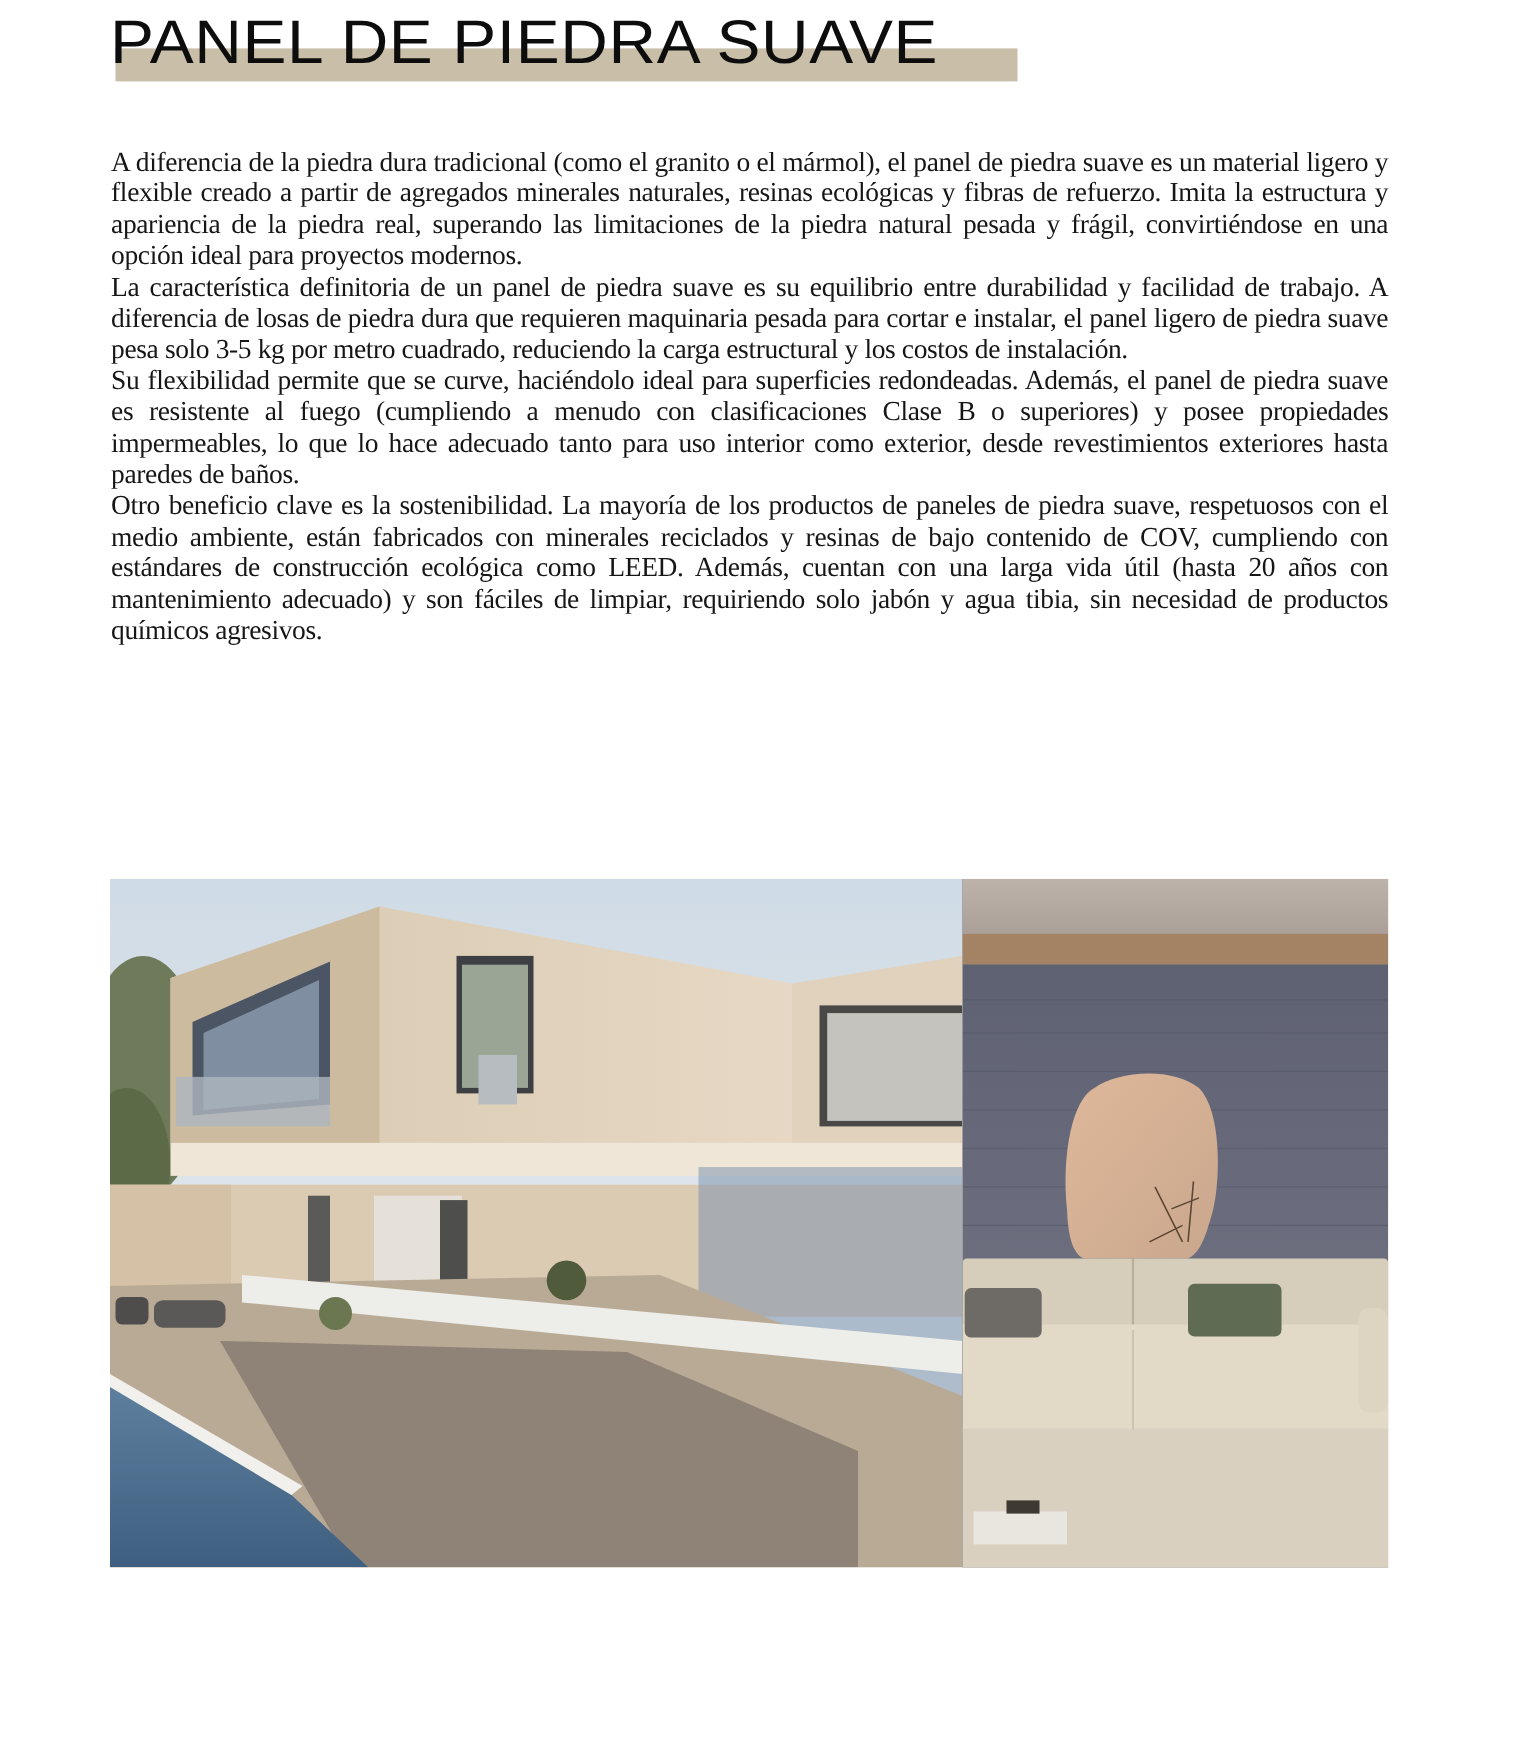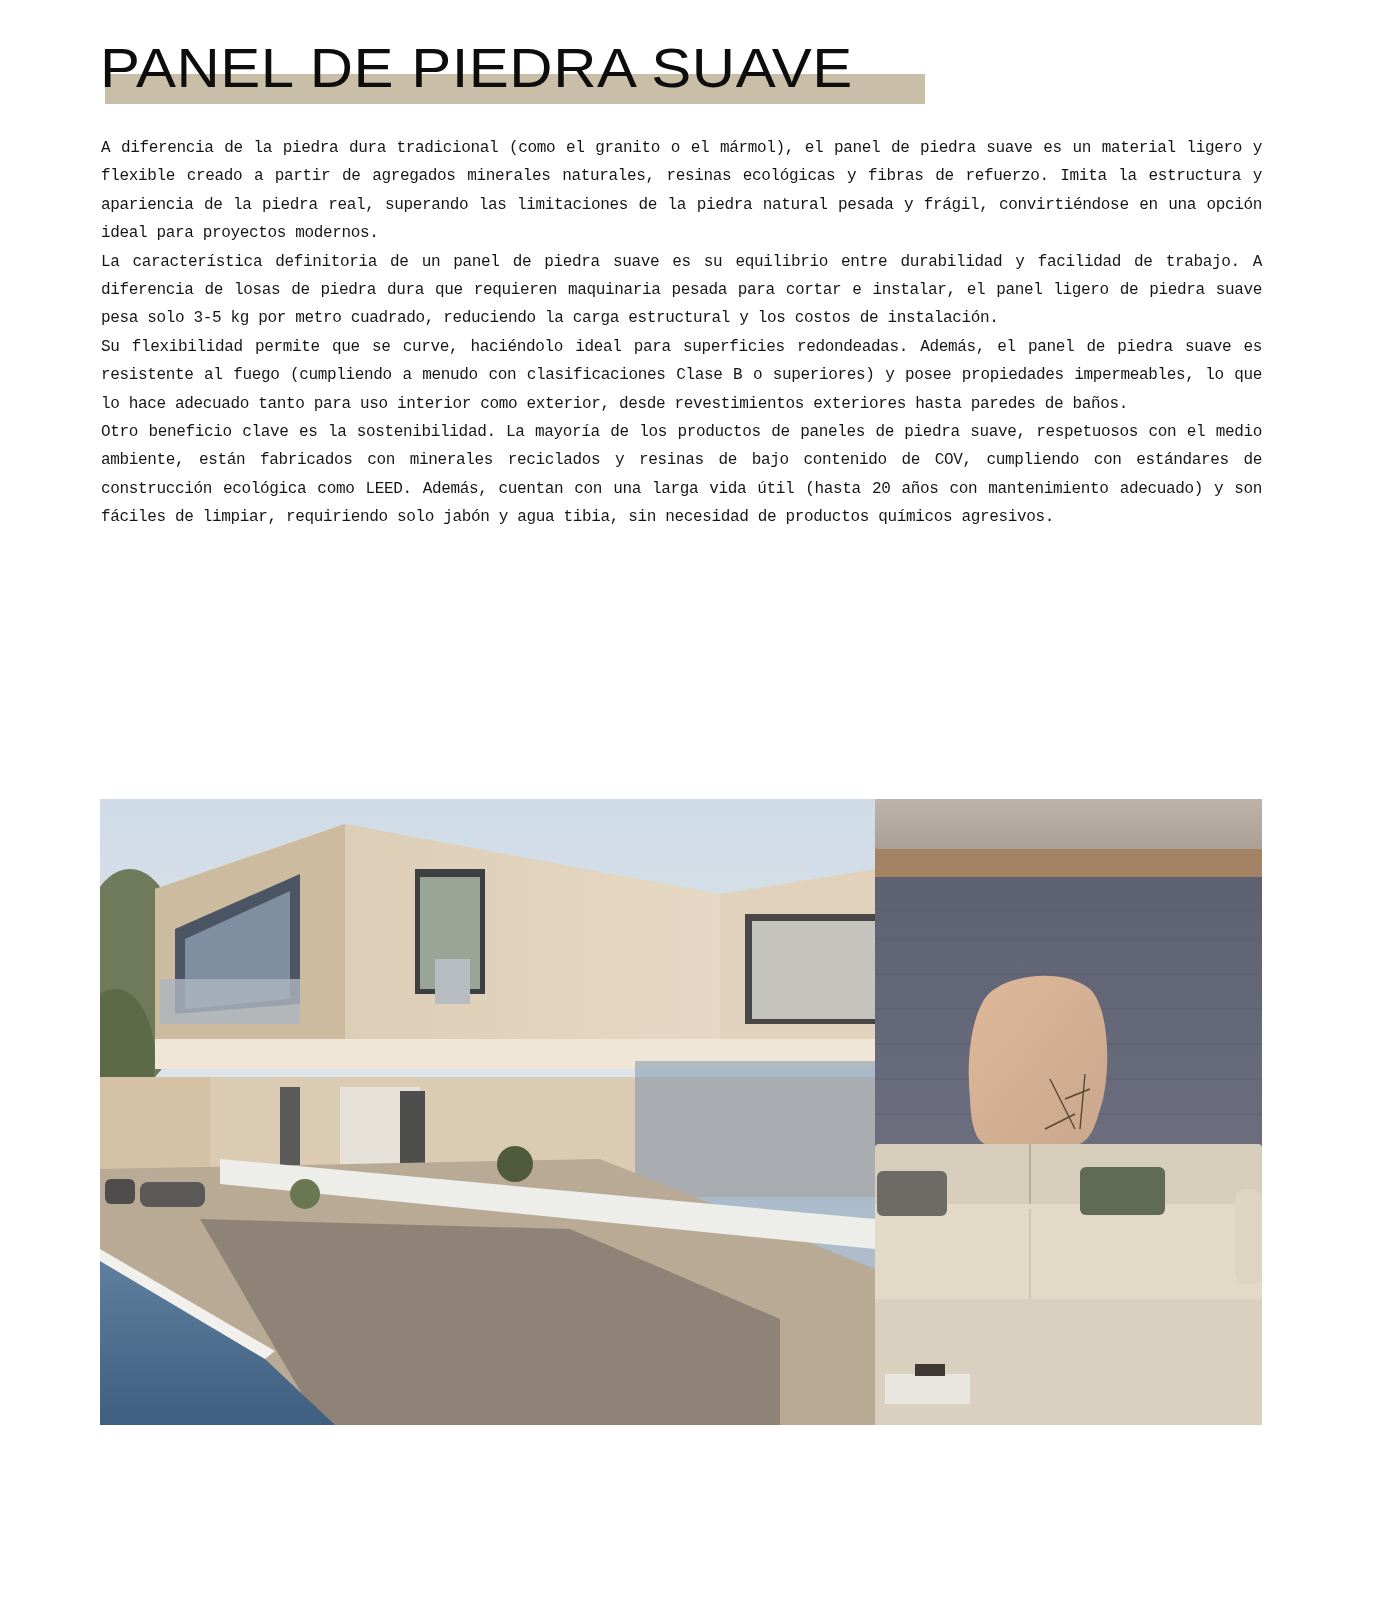--- a/index.html
+++ b/index.html
@@ -1,20 +1,20 @@
 <!DOCTYPE html>
 <html><head>
 <meta charset="utf-8">
 <style>
   html, body { margin:0; padding:0; background:#ffffff; }
   body { width:1384px; height:1600px; position:relative; overflow:hidden; font-family:"DejaVu Sans", sans-serif; color:#111; }
-  .title-wrap { position:absolute; left:100px; top:36px; width:830px; height:72px; }
+  .title-wrap { position:absolute; left:100px; top:6px; width:830px; height:72px; }
   .title-bar { position:absolute; left:5px; top:38px; width:820px; height:30px; background:#c9bea8; }
   .title { position:absolute; left:0; top:0; margin:0; font-family:"Liberation Sans", sans-serif; font-weight:400; font-size:56px; letter-spacing:0.5px; line-height:64px; color:#0d0d0d; transform:scaleX(1.07); transform-origin:left top; white-space:nowrap; }
-  .body-text { position:absolute; left:101px; top:134px; width:1161px; font-family:Liberation Mono, monospace; font-size:16px; line-height:28.4px; color:#161616; letter-spacing:-0.35px; }
+  .body-text { position:absolute; left:101px; top:134px; width:1161px; font-family:Liberation Serif, serif; font-size:25px; line-height:28.4px; color:#161616; letter-spacing:-0.35px; }
   .body-text p { margin:0; text-align:justify; text-align-last:left; hyphens:manual; }
   .photo-area { position:absolute; left:100px; top:799px; width:1162px; height:626px; overflow:hidden; background:#d9cdb8; }
   .ext { position:absolute; left:0; top:0; width:775px; height:626px; overflow:hidden; background:linear-gradient(180deg,#dfe7ee 0%,#e9ecee 40%,#f2efe9 100%); }
   .int { position:absolute; left:775px; top:0; width:387px; height:626px; overflow:hidden; background:#6f7280; }
 </style>
 </head>
 <body>
 
 <div class="title-wrap">
   <div class="title-bar"></div>

